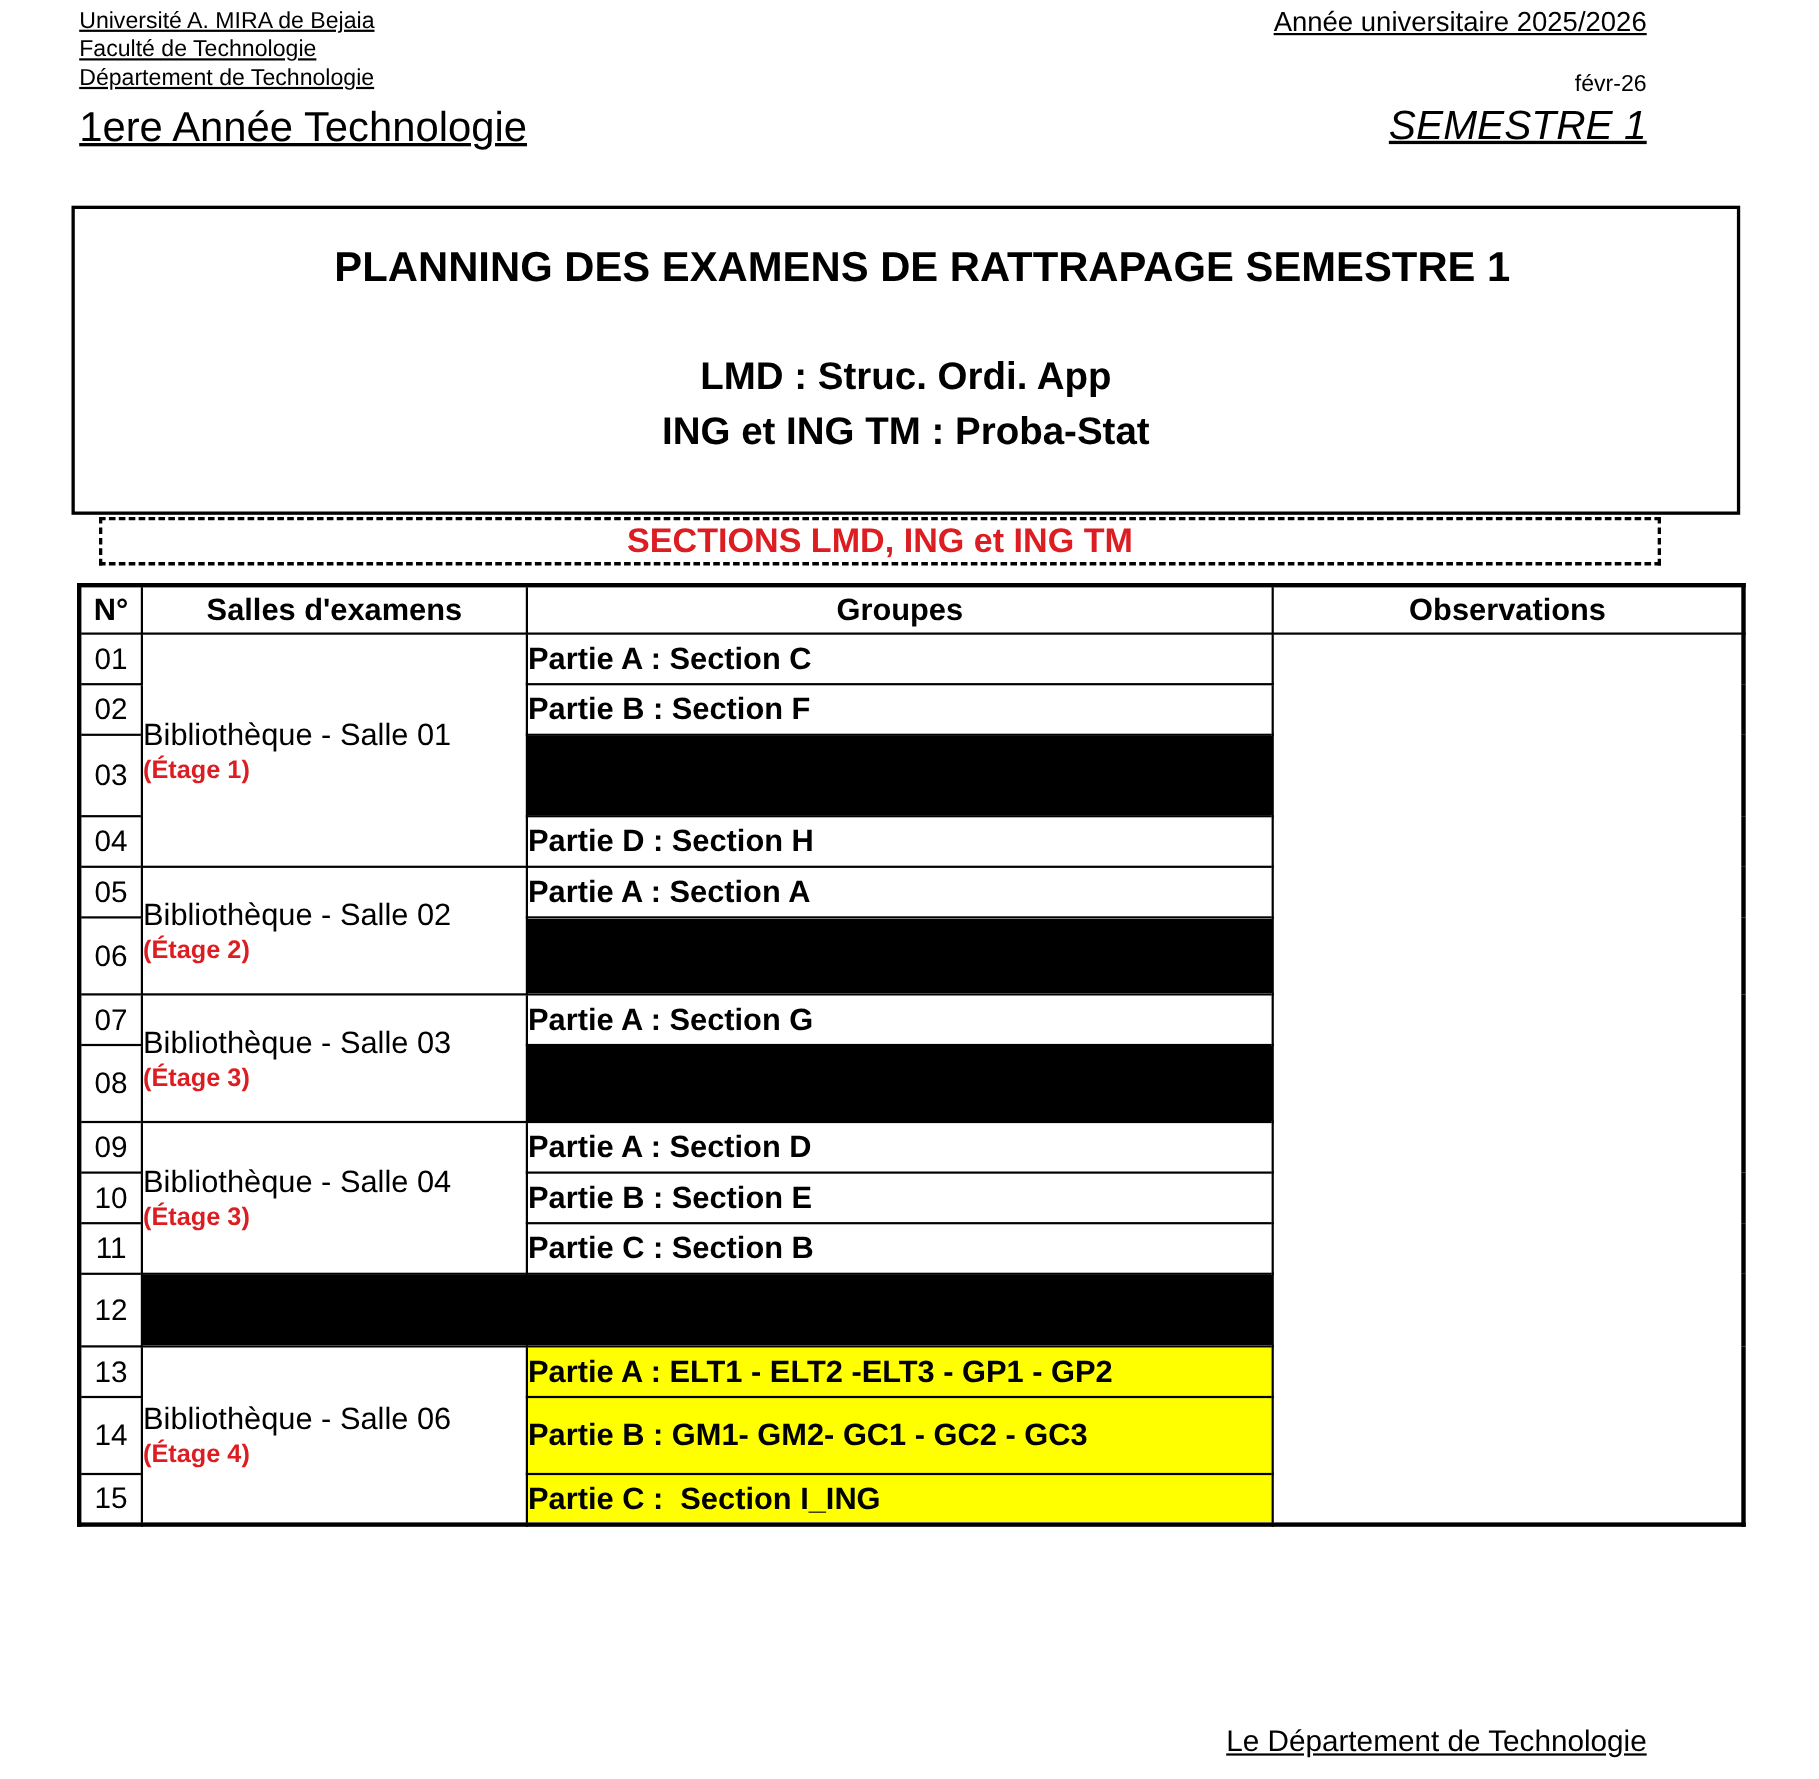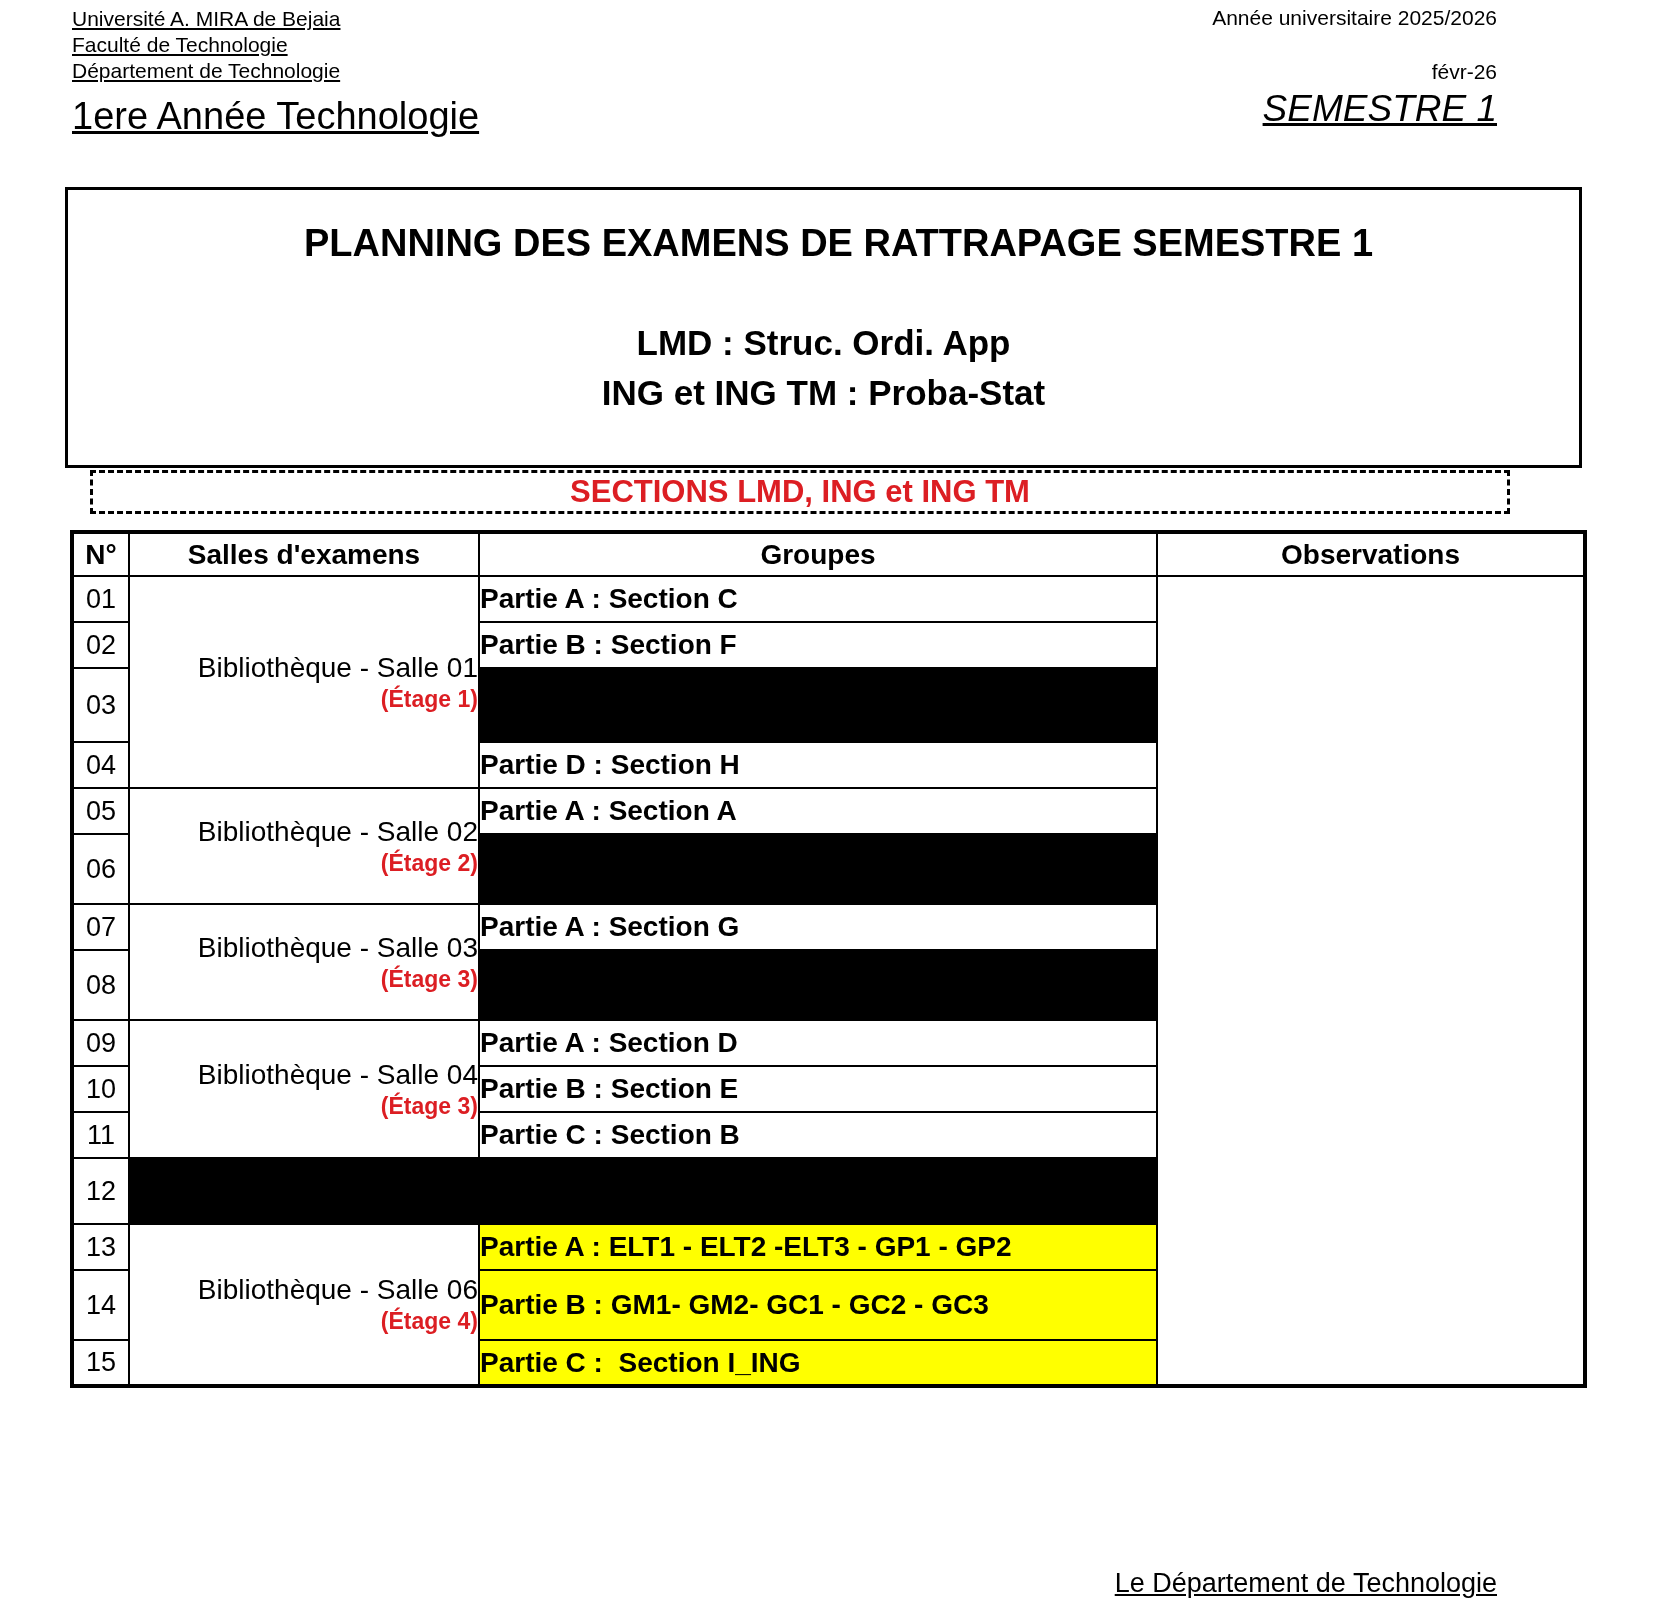--- a/index.html
+++ b/index.html
@@ -5,21 +5,21 @@
   html,body{margin:0;padding:0;background:#fff;}
   .page{
     position:relative;width:1654px;height:1617px;background:#ffffff;
     font-family:"Liberation Sans","DejaVu Sans",sans-serif;color:#000;overflow:hidden;
   }
   
   .hdr-left{position:absolute;left:72px;top:6px;font-size:21px;line-height:26px;}
   .hdr-left .u{text-decoration:underline;}
   .year-level{position:absolute;left:72px;top:95px;font-size:38px;font-weight:normal;text-decoration:underline;text-decoration-thickness:3px;}
   .hdr-right{position:absolute;right:157px;top:6px;text-align:right;}
-  .acad-year{font-size:21px;}
+  .acad-year{font-size:25px;text-decoration:underline;}
   .date-lbl{font-size:21px;margin-top:30px;}
   .sem-title{font-size:37px;margin-top:4px;text-decoration:underline;text-decoration-thickness:3px;font-style:italic;}
   
   .title-box{
     position:absolute;left:65px;top:187px;width:1517px;height:281px;
     border:3px solid #000;box-sizing:border-box;text-align:center;
   }
   .title-main{margin-top:32px;font-size:38px;font-weight:bold;padding-left:30px;}
   .title-lmd{margin-top:58px;font-size:35px;font-weight:bold;}
   .title-ing{margin-top:10px;font-size:35px;font-weight:bold;}
@@ -35,21 +35,21 @@
     position:absolute;left:70px;top:530px;border-collapse:collapse;table-layout:fixed;
     border:4px solid #000;
   }
   table.exam col.c-num{width:57px;}
   table.exam col.c-room{width:350px;}
   table.exam col.c-grp{width:678px;}
   table.exam col.c-obs{width:428px;}
   table.exam th,table.exam td{border:2px solid #000;padding:0;box-sizing:border-box;overflow:hidden;}
   table.exam th{height:44px;font-size:28px;font-weight:bold;text-align:center;}
   td.num{font-size:27px;text-align:center;border-right-width:3px;}
-  td.room{text-align:right;vertical-align:middle;border-right-width:3px;}
+  td.room{text-align:left;vertical-align:middle;border-right-width:3px;}
   .room-name{font-size:28px;}
   .room-floor{font-size:23px;font-weight:bold;color:var(--accent-red,#dc1e23);margin-top:2px;}
   td.grp{font-size:28px;font-weight:bold;text-align:left;padding-left:14px;border-right-width:4px;}
   td.grp span{white-space:pre-wrap;}
   td.obs{border-left-width:4px;}
   td.cell-black{background:#000;border-right-width:4px;}
   td.cell-yellow{background:var(--hl-yellow,#ffff00);}
   tr.h-n{height:46px;} tr.h-t{height:74px;} tr.h-m{height:70px;} tr.h-s{height:66px;}
   
   .footer-sign{

